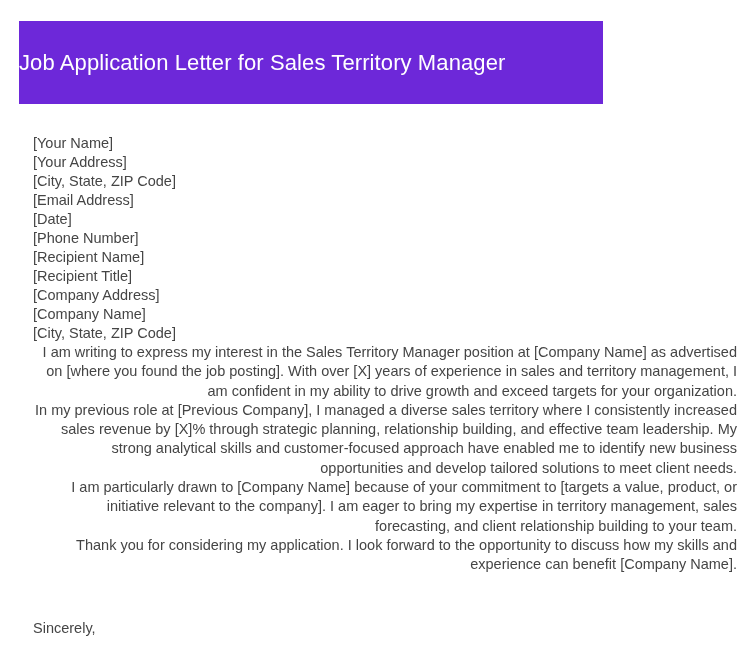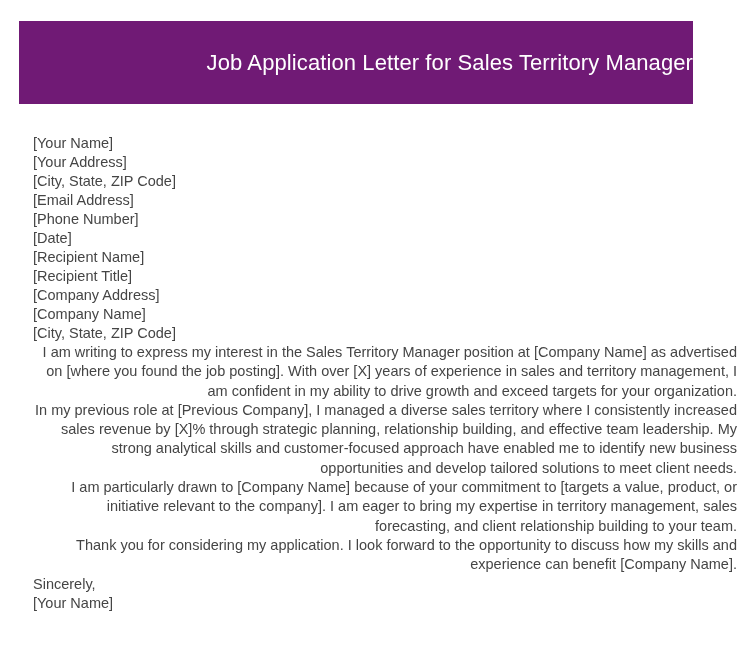--- a/index.html
+++ b/index.html
@@ -17,26 +17,26 @@
     position: relative;
     width: 740px;
     height: 667px;
     background: #ffffff;
     box-sizing: border-box;
   }
   .doc-header {
     position: absolute;
     left: 19px;
     top: 21px;
-    width: 674px;
+    width: 584px;
     height: 83px;
-    background: #701a75;
+    background: #6d28d9;
     display: flex;
     align-items: center;
-    justify-content: flex-end;
+    justify-content: flex-start;
     box-sizing: border-box;
   }
   .doc-title {
     color: #ffffff;
     font-size: 22px;
     font-weight: 400;
     letter-spacing: 0.1px;
     line-height: 26px;
     text-align: center;
     white-space: nowrap;
@@ -64,40 +64,41 @@
     font-size: 14.5px;
     line-height: 19.3px;
     margin: 0;
     text-align: right;
   }
   .closing-line {
     color: #454545;
     font-size: 14.5px;
     line-height: 19px;
     white-space: nowrap;
+    margin-top: 44px;
   }
 </style>
 </head>
 <body>
 
 <div class="page">
 
   <div class="doc-header">
     <div class="doc-title">Job Application Letter for Sales Territory Manager</div>
   </div>
 
   <div class="letter-body">
 
     <div>
       <div class="addr-line">[Your Name]</div>
       <div class="addr-line">[Your Address]</div>
       <div class="addr-line">[City, State, ZIP Code]</div>
       <div class="addr-line">[Email Address]</div>
+      <div class="addr-line">[Date]</div>
       <div class="addr-line">[Phone Number]</div>
-      <div class="addr-line">[Date]</div>
     </div>
 
     <div>
       <div class="addr-line">[Recipient Name]</div>
       <div class="addr-line">[Recipient Title]</div>
       <div class="addr-line">[Company Address]</div>
       <div class="addr-line">[Company Name]</div>
       <div class="addr-line">[City, State, ZIP Code]</div>
     </div>
 

